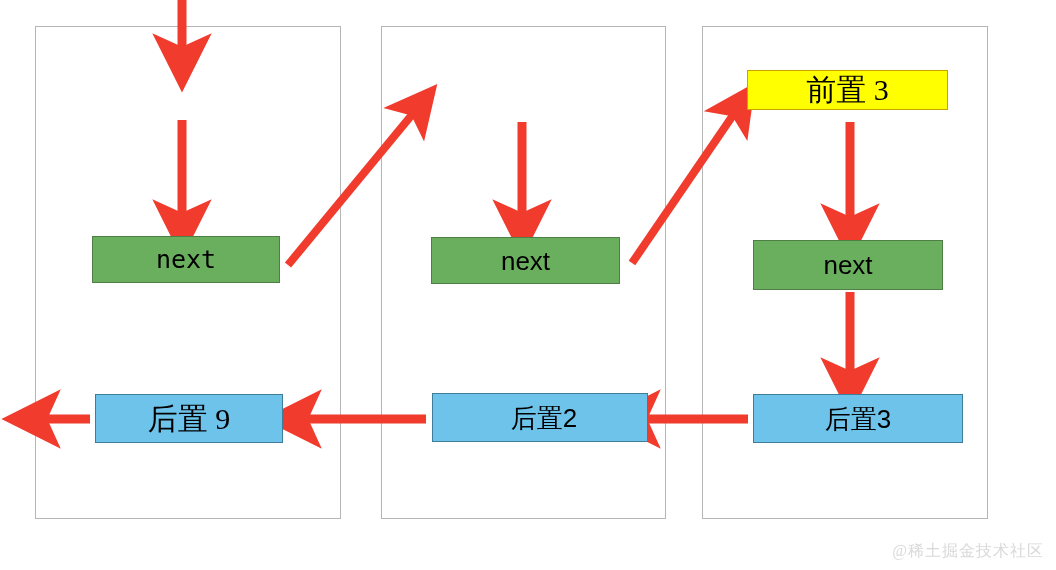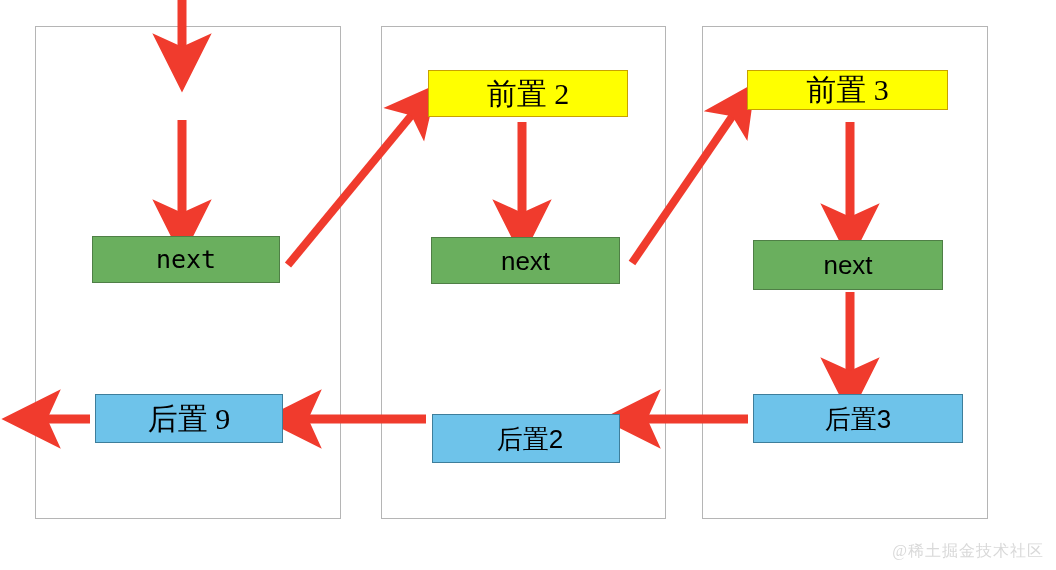--- a/index.html
+++ b/index.html
@@ -124,23 +124,22 @@
     </g>
 
     <g>
       <path d="M90,419 L32,419" stroke="#f03b2d" stroke-width="9" fill="none" marker-end="url(#ah)"></path>
     </g>
   </svg>
 
   <div class="node node-next mono-cn" style="left:92px; top:236px; width:188px; height:47px; font-size:25px;">next</div>
   <div class="node node-post serif-cn" style="left:95px; top:394px; width:188px; height:49px; font-size:30px;">后置 9</div>
 
-  <div class="node node-pre serif-cn" style="left:428px; top:70px; width:200px; height:47px; font-size:30px;">前置 2</div>
   <div class="node node-next sans-cn" style="left:431px; top:237px; width:189px; height:47px; font-size:26px;">next</div>
-  <div class="node node-post sans-cn" style="left:432px; top:414px; width:188px; height:49px; font-size:26px;padding-left:8px;">后置2</div>
+  <div class="node node-post sans-cn" style="left:432px; top:393px; width:216px; height:49px; font-size:26px;padding-left:8px;">后置2</div>
 
   <div class="node node-pre serif-cn" style="left:747px; top:70px; width:201px; height:40px; font-size:30px;">前置 3</div>
   <div class="node node-next sans-cn" style="left:753px; top:240px; width:190px; height:50px; font-size:26px;">next</div>
   <div class="node node-post sans-cn" style="left:753px; top:394px; width:210px; height:49px; font-size:26px;">后置3</div>
 
   <div class="watermark">@稀土掘金技术社区</div>
 
 </div>
 
 </body></html>

